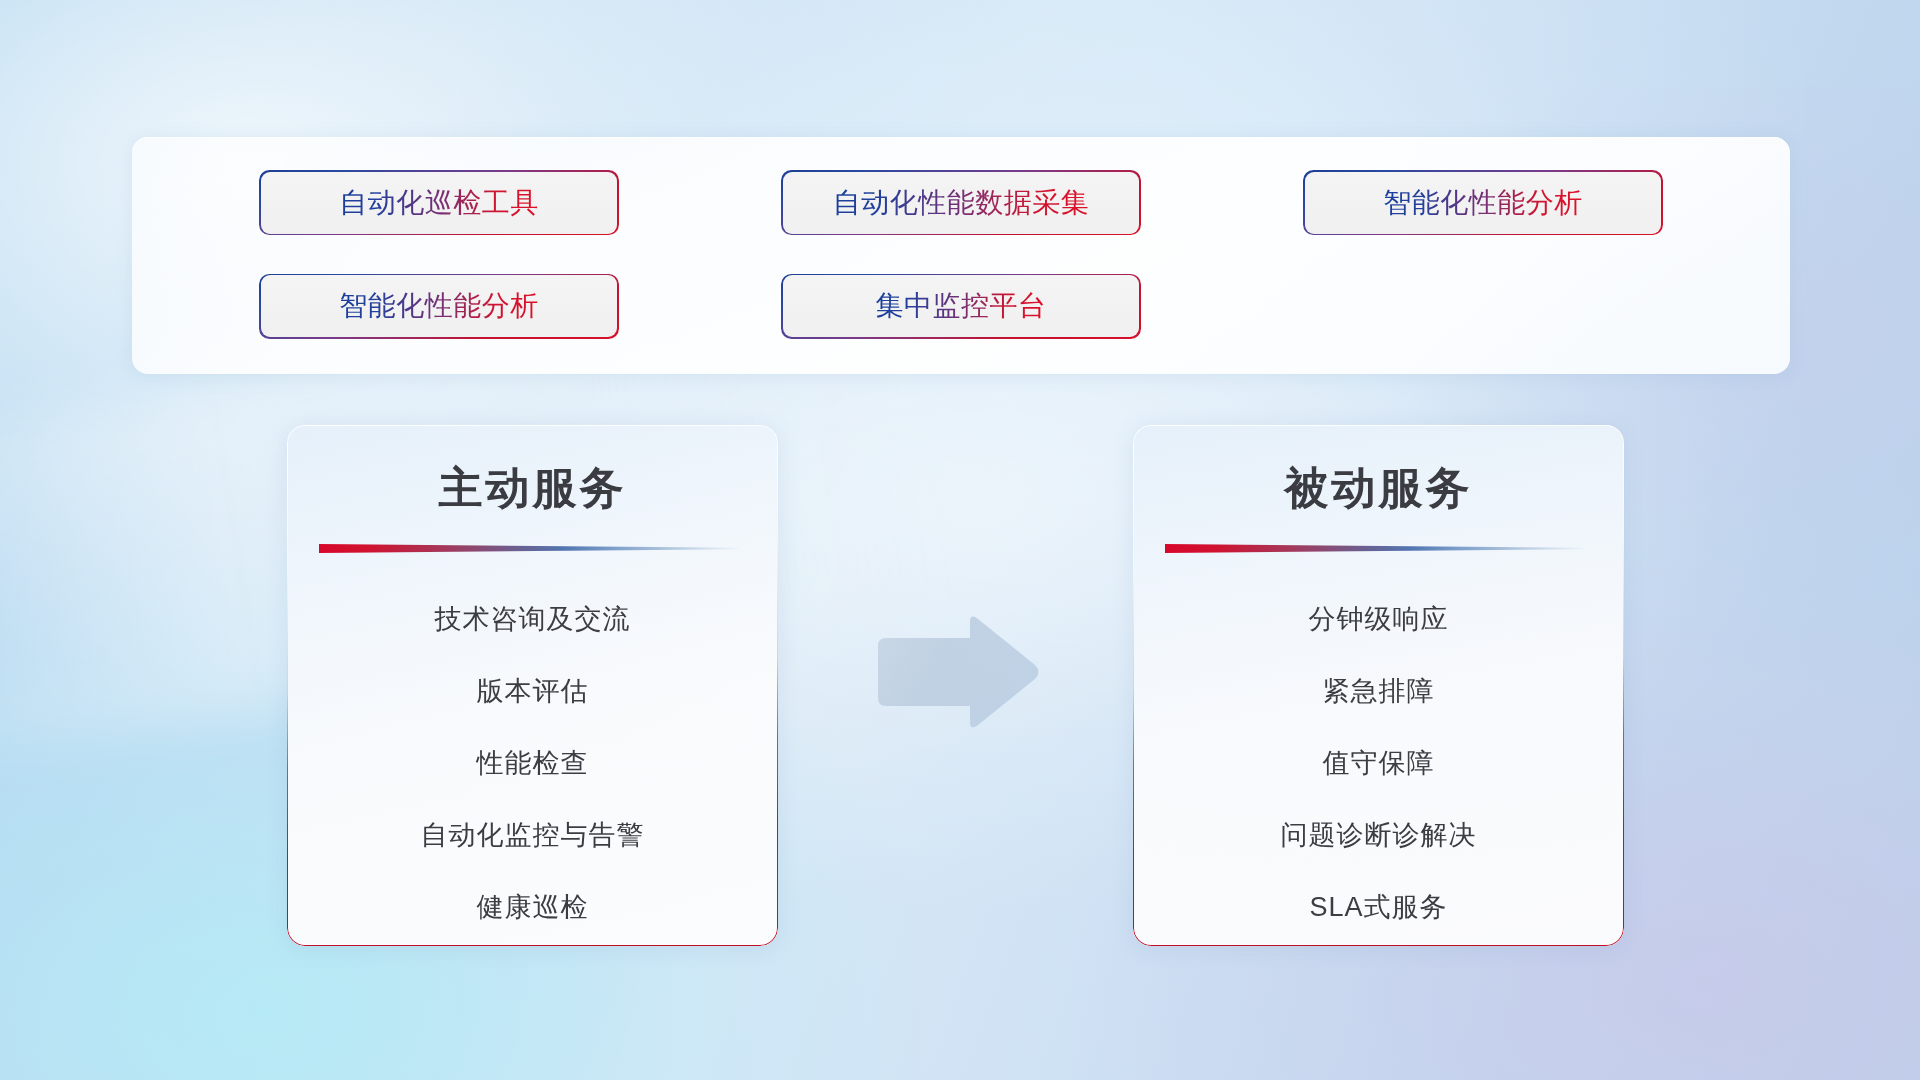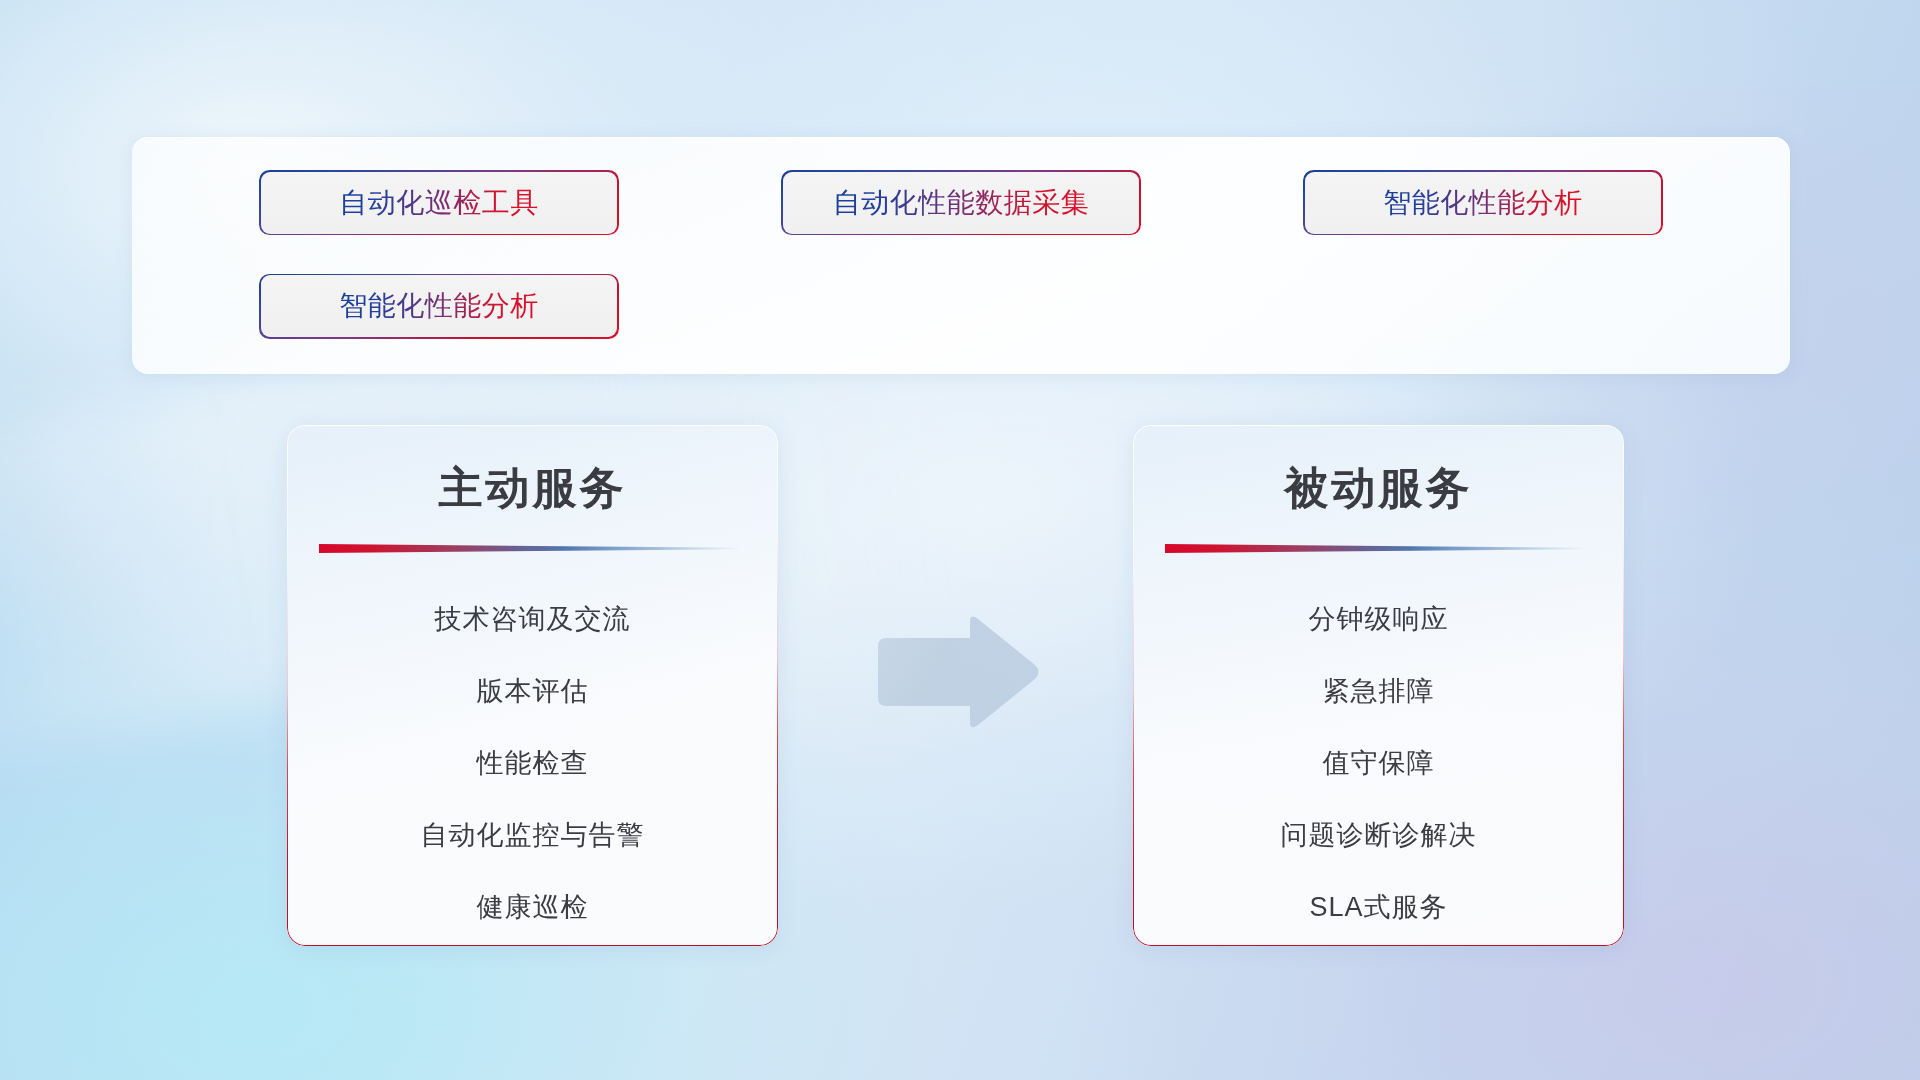--- a/index.html
+++ b/index.html
@@ -188,20 +188,23 @@
 
     <div class="pill">
       <span>智能化性能分析</span>
     </div>
 
     <div class="pill">
       <span>智能化性能分析</span>
     </div>
 
 
+    <div class="pill">
+      <span>集中监控平台</span>
+    </div>
 
   </div>
 </section>
 
 <section class="svc-card" id="card-active">
   <h2 class="svc-title">主动服务</h2>
   <div class="svc-divider">
       <i></i>
     </div>
   <ul class="svc-list">

